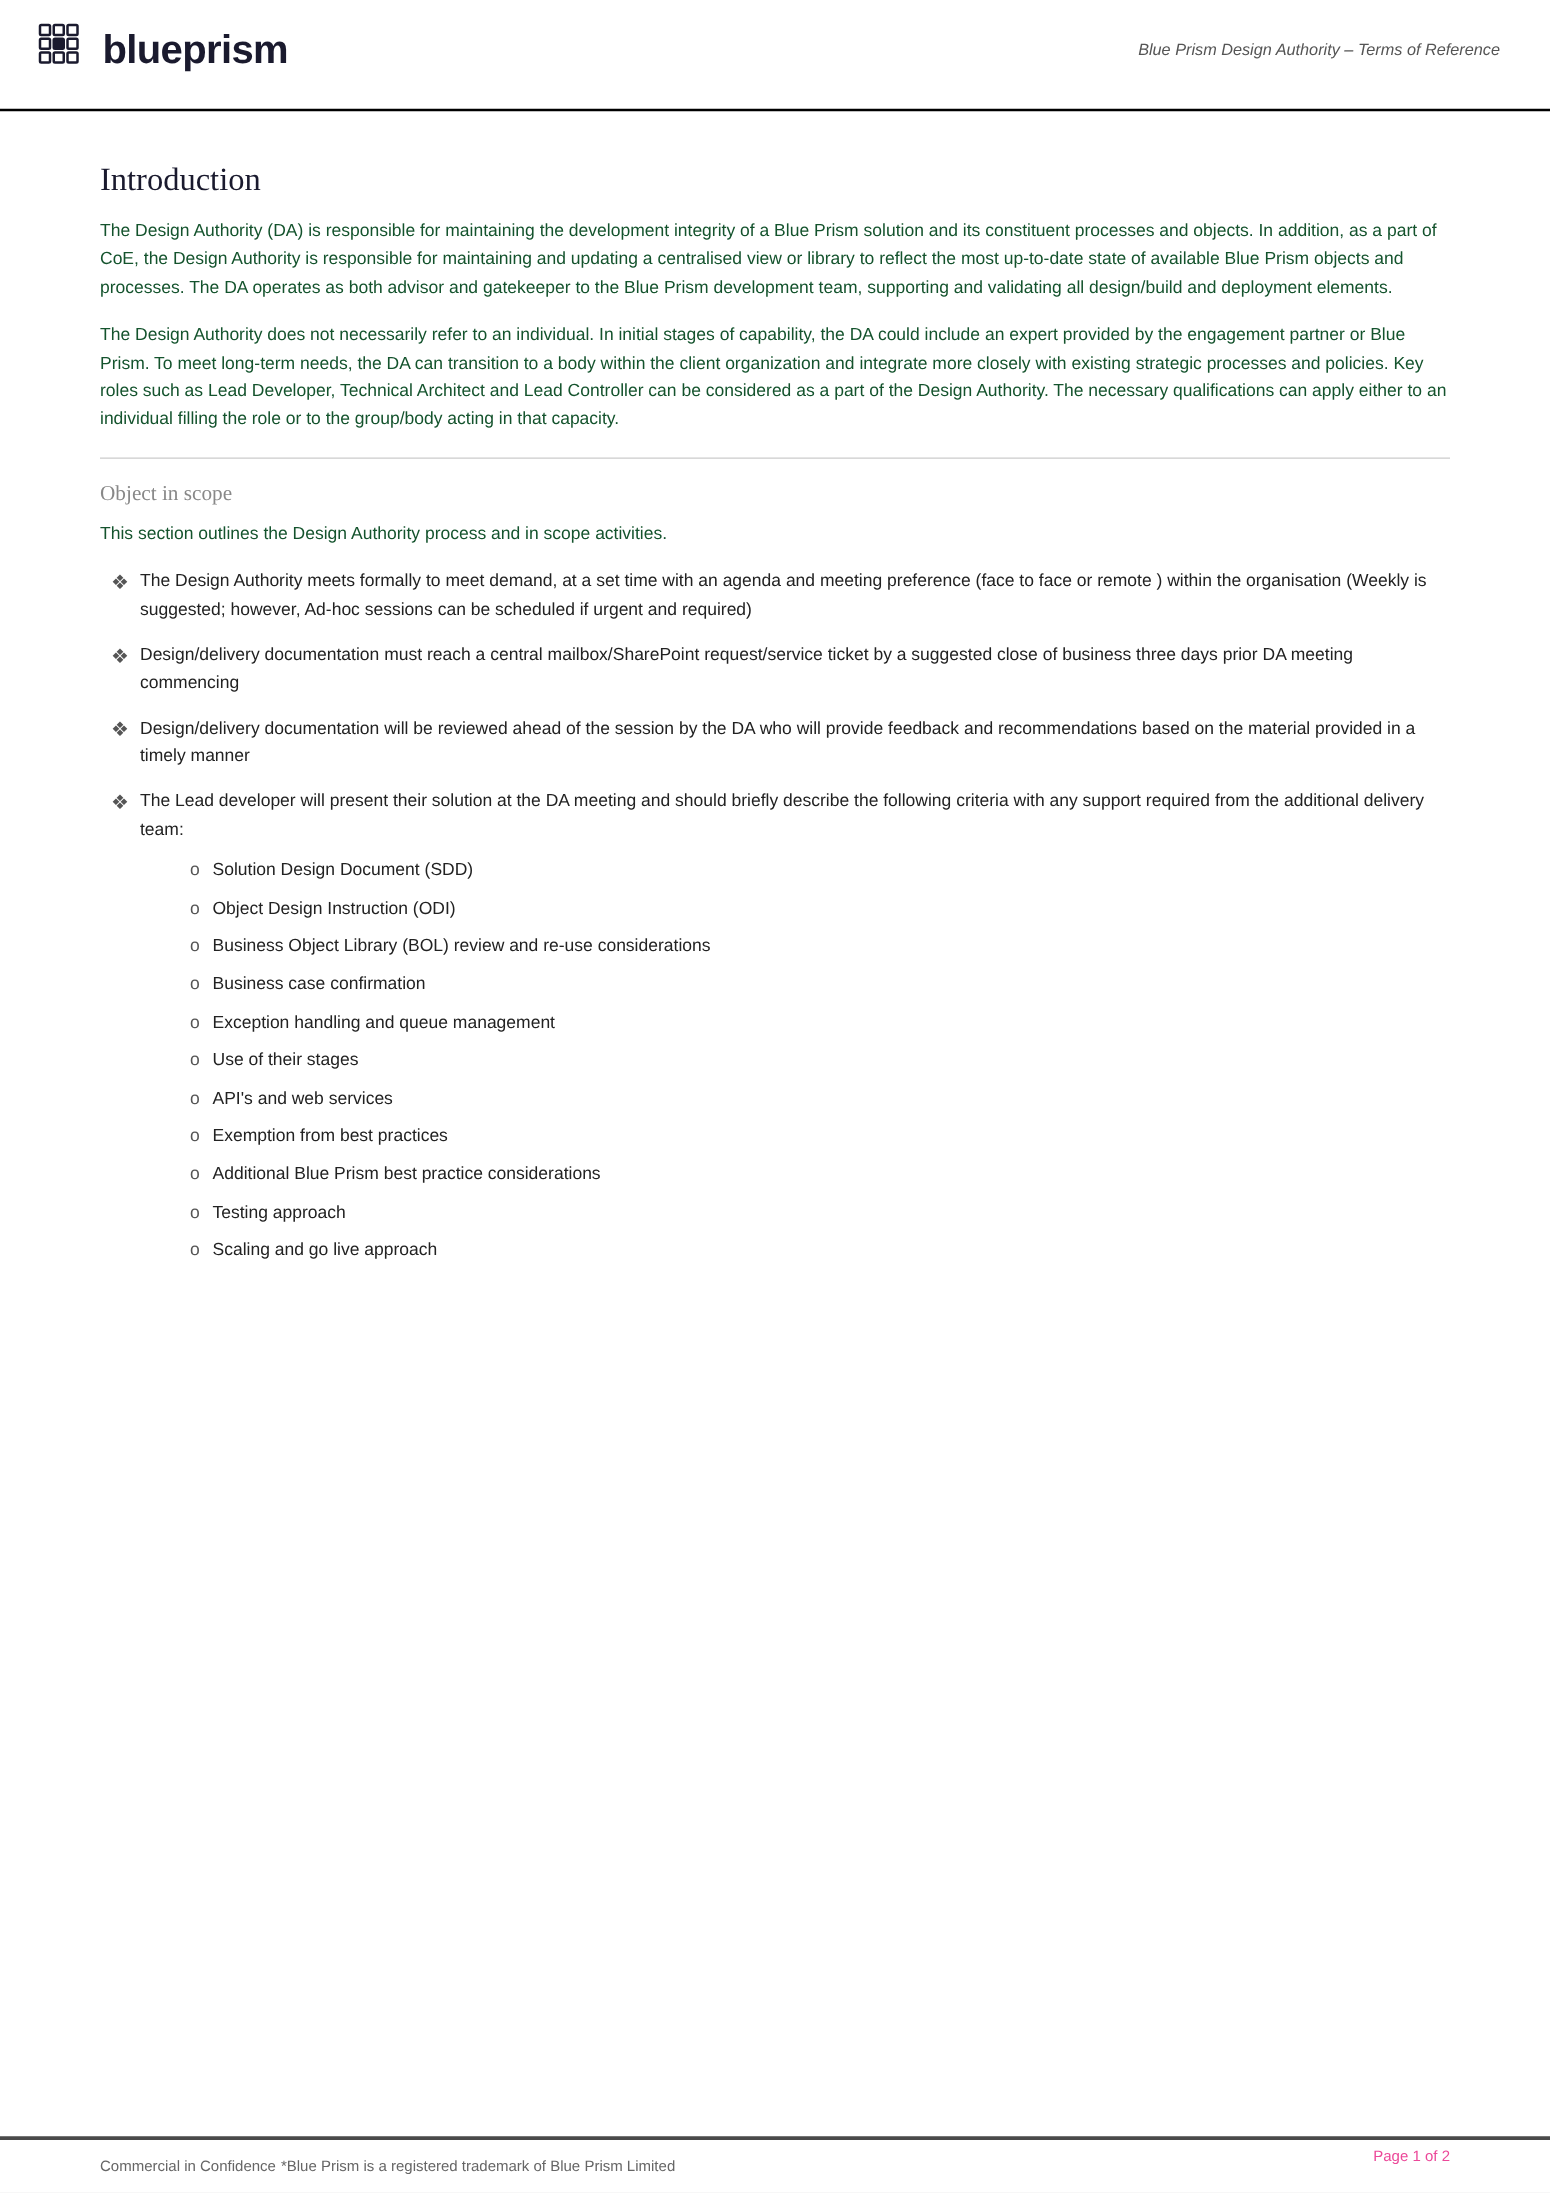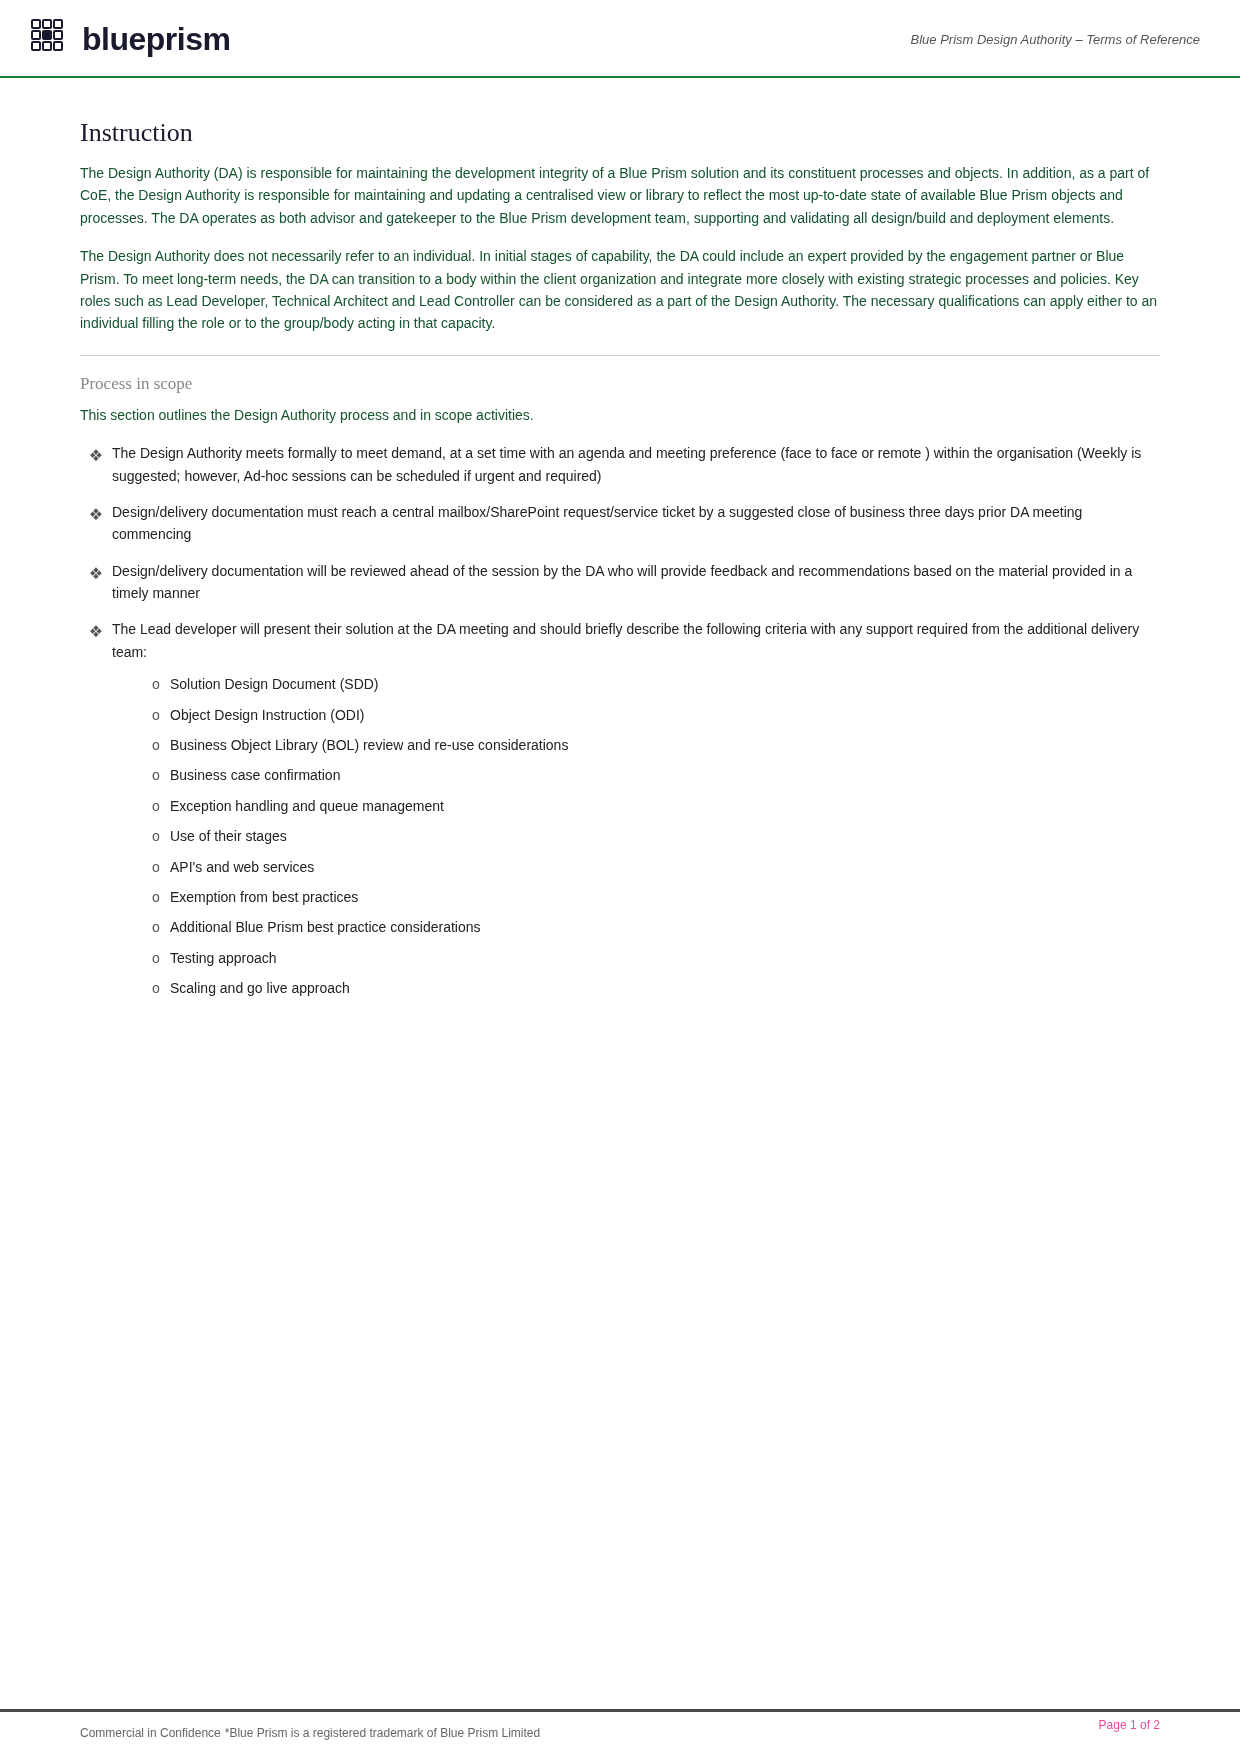--- a/index.html
+++ b/index.html
@@ -25,22 +25,22 @@
       position: relative;
       display: flex;
       flex-direction: column;
     }
 
     
     .header {
       display: flex;
       align-items: center;
       justify-content: space-between;
-      padding: 18px 40px 16px 30px;
-      border-bottom: 2px solid #15803d;
+      padding: 18px 40px 27px 30px;
+      border-bottom: 2px solid #000000;
       margin-bottom: 0;
     }
 
     .logo-area {
       display: flex;
       align-items: center;
       gap: 10px;
     }
 
     .logo-text {
@@ -206,29 +206,29 @@
         <rect x="24" y="24" width="8" height="8" rx="1" fill="none" stroke="#1a1a2e" stroke-width="2"></rect>
       </svg>
       <span class="logo-text">blueprism</span>
     </div>
     <div class="header-right">Blue Prism Design Authority – Terms of Reference</div>
   </div>
 
   <div class="content">
 
 
-    <h2 class="section-title">Instruction</h2>
+    <h2 class="section-title">Introduction</h2>
 
     <p class="body-text">The Design Authority (DA) is responsible for maintaining the development integrity of a Blue Prism solution and its constituent processes and objects. In addition, as a part of CoE, the Design Authority is responsible for maintaining and updating a centralised view or library to reflect the most up-to-date state of available Blue Prism objects and processes. The DA operates as both advisor and gatekeeper to the Blue Prism development team, supporting and validating all design/build and deployment elements.</p>
     <p class="body-text">The Design Authority does not necessarily refer to an individual. In initial stages of capability, the DA could include an expert provided by the engagement partner or Blue Prism. To meet long-term needs, the DA can transition to a body within the client organization and integrate more closely with existing strategic processes and policies. Key roles such as Lead Developer, Technical Architect and Lead Controller can be considered as a part of the Design Authority. The necessary qualifications can apply either to an individual filling the role or to the group/body acting in that capacity.</p>
 
     <hr class="section-divider">
 
 
-    <h3 class="subsection-title">Process in scope</h3>
+    <h3 class="subsection-title">Object in scope</h3>
 
     <p class="body-text">This section outlines the Design Authority process and in scope activities.</p>
 
     <ul class="bullet-list">
 
       <li>
         <span class="bullet-marker">❖</span>
         <span class="bullet-content">The Design Authority meets formally to meet demand, at a set time with an agenda and meeting preference (face to face or remote ) within the organisation (Weekly is suggested; however, Ad-hoc sessions can be scheduled if urgent and required)</span>
       </li>
 

